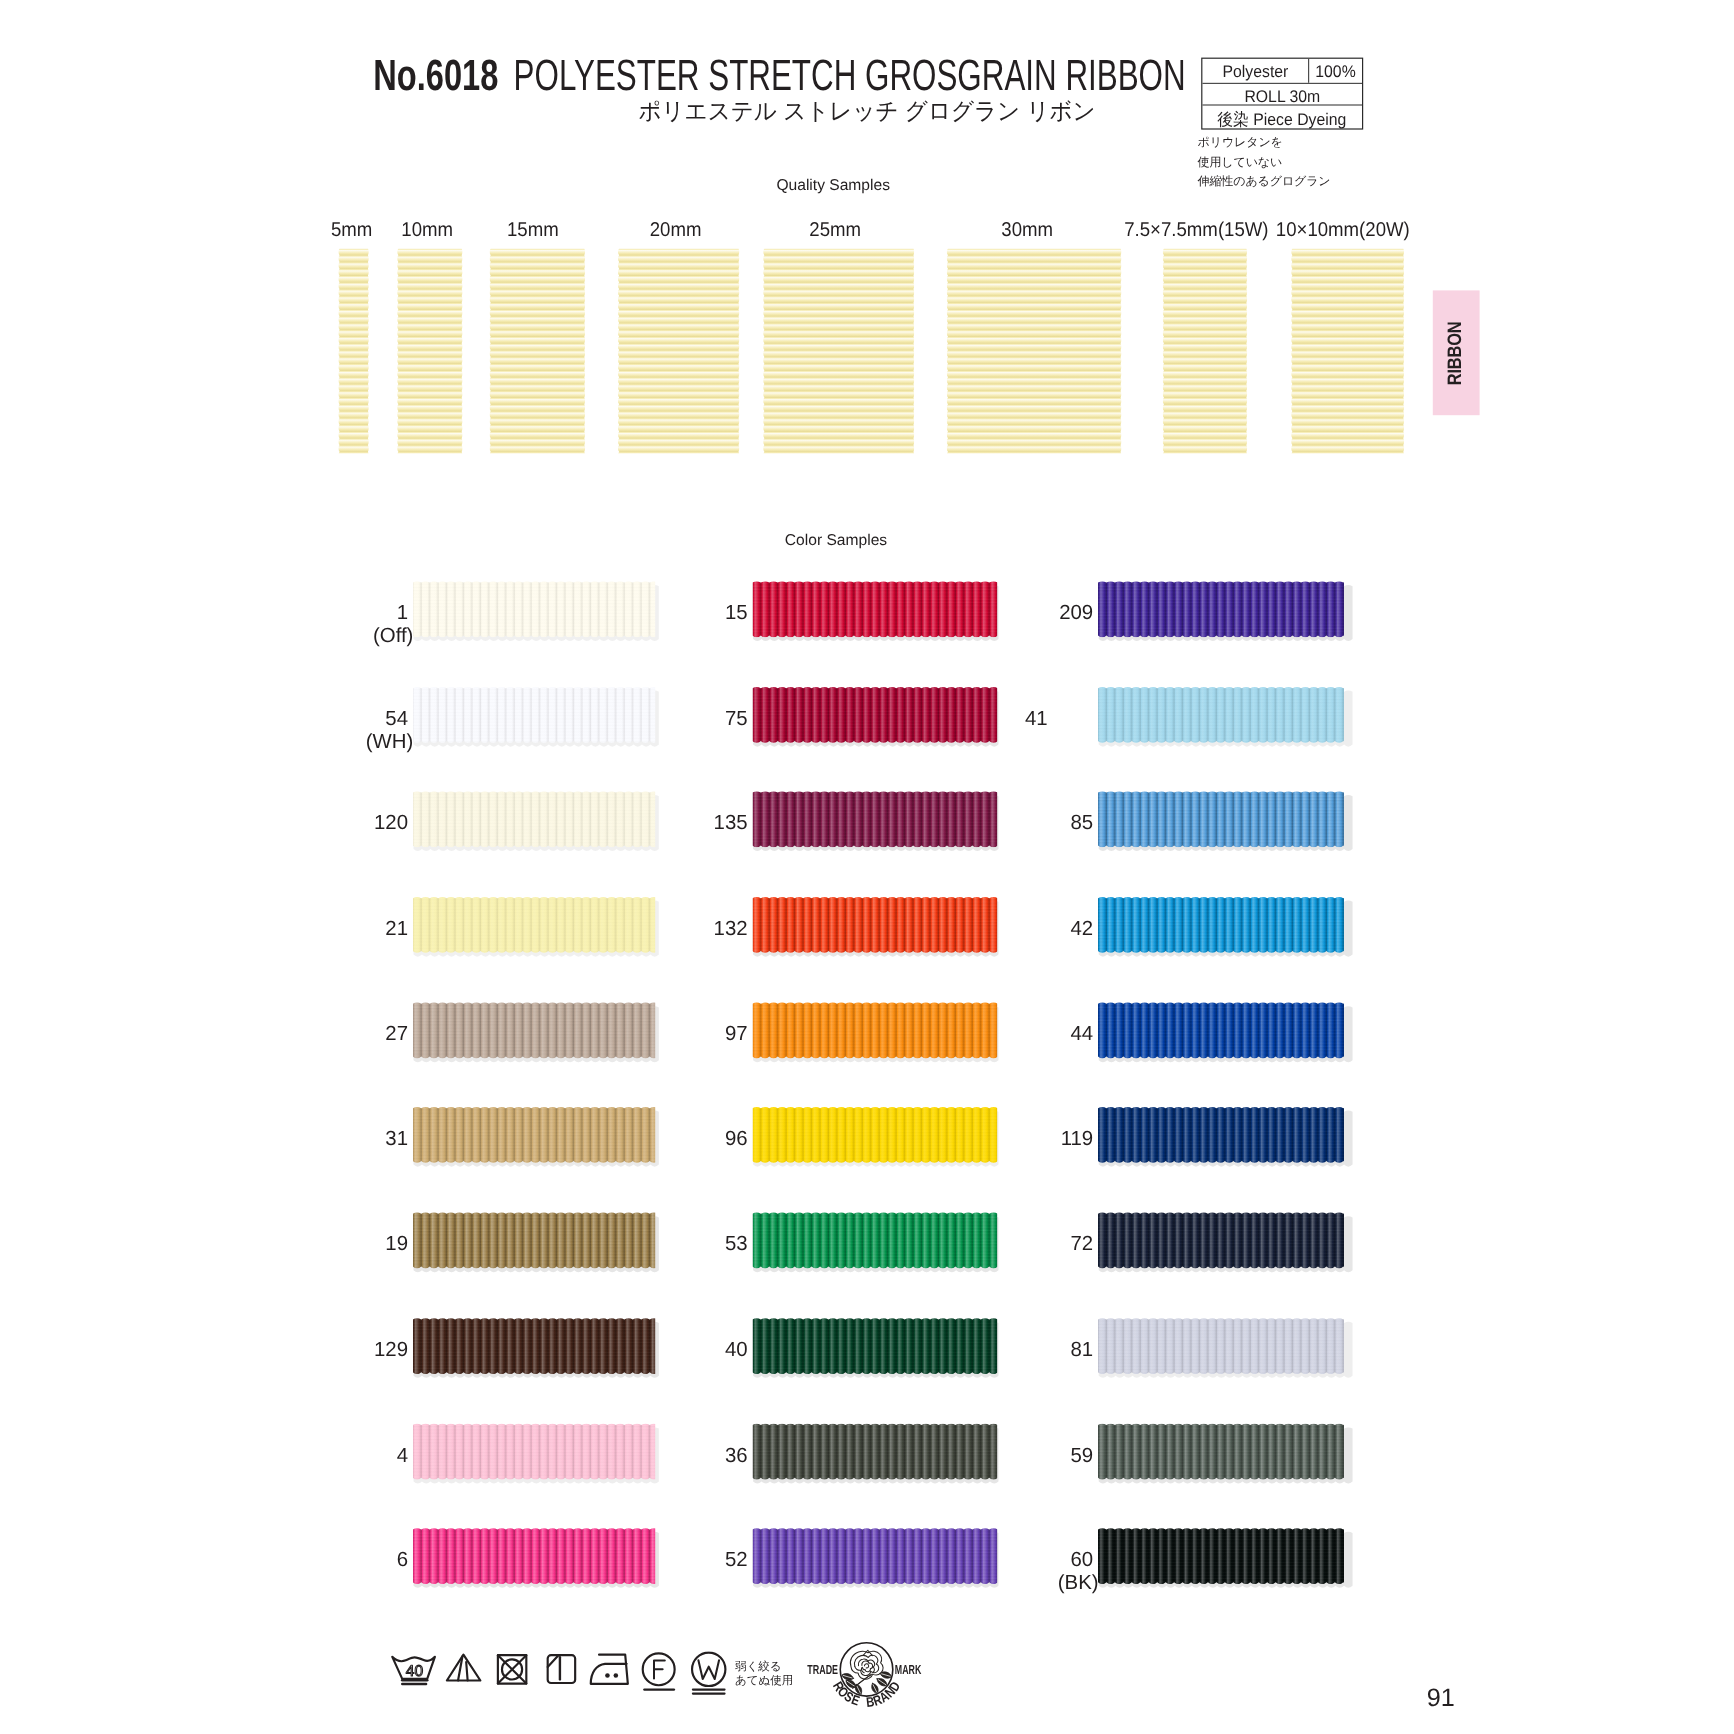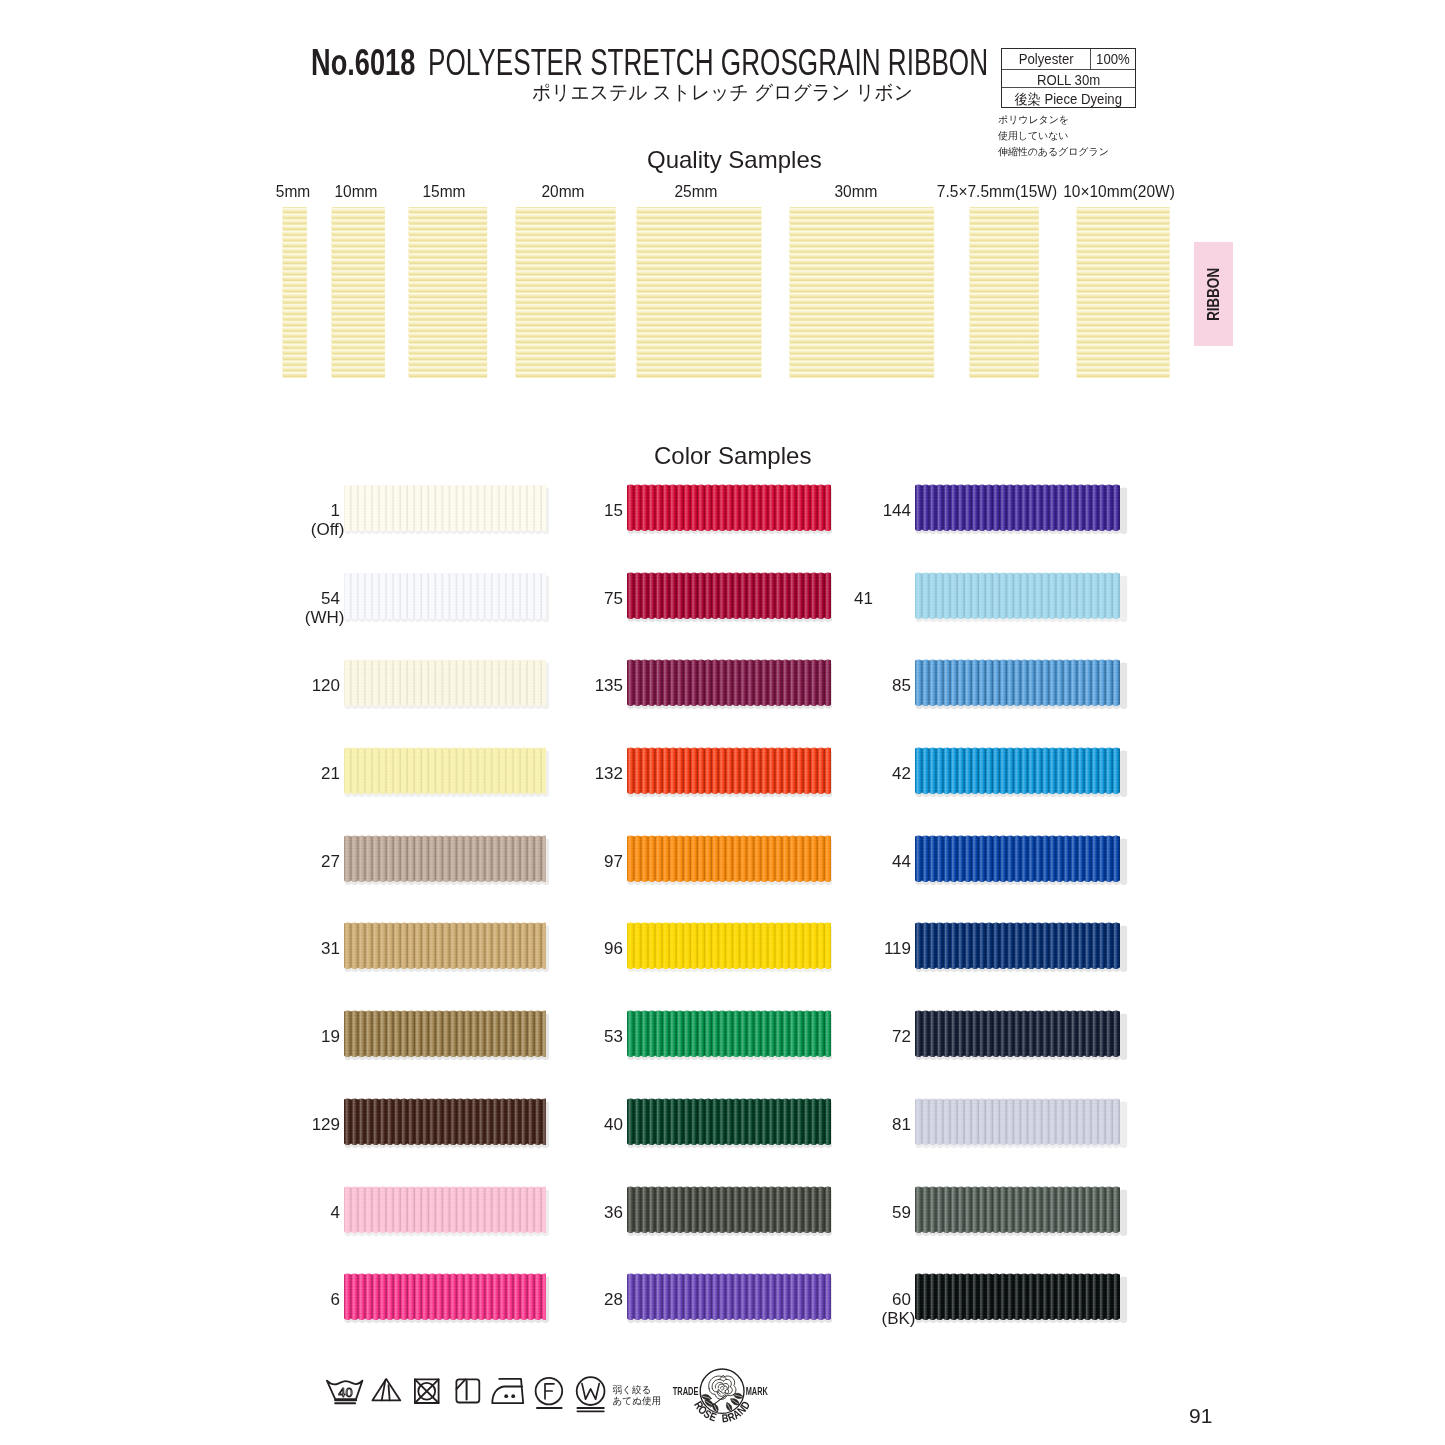--- a/index.html
+++ b/index.html
@@ -24,21 +24,21 @@
   #spec .c-mat{flex:0 0 89.4px;border-right:1.1px solid #4d4d4d;height:100%;display:flex;align-items:center;justify-content:center;box-sizing:border-box;}
   #spec .c-pct{flex:1;height:100%;display:flex;align-items:center;justify-content:center;}
   #spec-notes{left:998px;top:112px;font-size:10px;line-height:15.8px;white-space:pre;letter-spacing:-0.1px;}
 
   
   #tab{left:1194px;top:242px;width:39px;height:104px;display:flex;align-items:center;justify-content:center;}
   #tab span{transform:rotate(-90deg) scaleX(0.845);font-size:16.2px;font-weight:700;
             letter-spacing:-0.2px;white-space:nowrap;}
 
   
-  .sect-h{font-size:24px;white-space:nowrap;}
+  .sect-h{font-size:13px;white-space:nowrap;}
   #q-head{left:647px;top:146.3px;}
   #c-head{left:654px;top:442.2px;}
 
   
   .qlabel{position:absolute;font-size:16.6px;white-space:nowrap;top:182.3px;text-align:center;
           transform:scaleX(0.935);}
   .qswatch{position:absolute;top:207px;height:171px;}
 
   
   .cnum{position:absolute;font-size:17px;text-align:right;line-height:18.9px;white-space:nowrap;}
@@ -838,21 +838,21 @@
         </defs>
         <g transform="translate(3,3)">
           <path d="M0,1.5 Q3.525,-0.5249999999999999 7.05,1.5 Q10.575,-0.5249999999999999 14.1,1.5 Q17.625,-0.5249999999999999 21.15,1.5 Q24.674999999999997,-0.5249999999999999 28.2,1.5 Q31.724999999999998,-0.5249999999999999 35.25,1.5 Q38.775,-0.5249999999999999 42.3,1.5 Q45.824999999999996,-0.5249999999999999 49.349999999999994,1.5 Q52.875,-0.5249999999999999 56.4,1.5 Q59.925,-0.5249999999999999 63.449999999999996,1.5 Q66.975,-0.5249999999999999 70.5,1.5 Q74.025,-0.5249999999999999 77.55,1.5 Q81.075,-0.5249999999999999 84.6,1.5 Q88.125,-0.5249999999999999 91.64999999999999,1.5 Q95.175,-0.5249999999999999 98.69999999999999,1.5 Q102.22500000000001,-0.5249999999999999 105.75,1.5 Q109.275,-0.5249999999999999 112.8,1.5 Q116.325,-0.5249999999999999 119.85,1.5 Q123.375,-0.5249999999999999 126.89999999999999,1.5 Q130.42499999999998,-0.5249999999999999 133.95,1.5 Q137.475,-0.5249999999999999 141,1.5 Q144.525,-0.5249999999999999 148.05,1.5 Q151.575,-0.5249999999999999 155.1,1.5 Q158.625,-0.5249999999999999 162.15,1.5 Q165.675,-0.5249999999999999 169.20000000000002,1.5 Q172.725,-0.5249999999999999 176.25,1.5 Q179.775,-0.5249999999999999 183.3,1.5 Q186.825,-0.5249999999999999 190.35,1.5 Q193.875,-0.5249999999999999 197.4,1.5 Q200.925,-0.5249999999999999 204.45000000000002,1.5 L204.45,45.5 Q200.92499999999998,48.875 197.39999999999998,45.5 Q193.875,48.875 190.35,45.5 Q186.825,48.875 183.29999999999998,45.5 Q179.77499999999998,48.875 176.24999999999997,45.5 Q172.725,48.875 169.2,45.5 Q165.67499999999998,48.875 162.14999999999998,45.5 Q158.625,48.875 155.1,45.5 Q151.575,48.875 148.04999999999998,45.5 Q144.52499999999998,48.875 140.99999999999997,45.5 Q137.475,48.875 133.95,45.5 Q130.42499999999998,48.875 126.89999999999999,45.5 Q123.37499999999999,48.875 119.85,45.5 Q116.32499999999999,48.875 112.8,45.5 Q109.27499999999999,48.875 105.75,45.5 Q102.225,48.875 98.7,45.5 Q95.175,48.875 91.65,45.5 Q88.12499999999999,48.875 84.6,45.5 Q81.07499999999999,48.875 77.55,45.5 Q74.02499999999999,48.875 70.5,45.5 Q66.975,48.875 63.45,45.5 Q59.925,48.875 56.4,45.5 Q52.875,48.875 49.35,45.5 Q45.825,48.875 42.300000000000004,45.5 Q38.775,48.875 35.25,45.5 Q31.725,48.875 28.2,45.5 Q24.675,48.875 21.15,45.5 Q17.625,48.875 14.099999999999998,45.5 Q10.575,48.875 7.05,45.5 Q3.525,48.875 0,45.5 Z" fill="#c4c4c4" opacity="0.42" transform="translate(0.6,3.0)"></path>
           <g clip-path="url(#rc27)">
             <rect x="0" y="0" width="204" height="47" fill="url(#rg27)"></rect>
             <rect x="0" y="0" width="204" height="47" fill="url(#wf27)"></rect>
           </g>
         </g>
       </svg>
     </div>
-    <div class="abs cnum" style="left:503px;top:1290.9px;width:120px"><span>28</span></div>
+    <div class="abs cnum" style="left:503px;top:1290.9px;width:120px"><span>52</span></div>
     <div class="abs cswatch" style="left:627px;top:1273px;width:204px">
       <svg width="213" height="56" style="display:block;position:absolute;left:-3px;top:-3px;overflow:visible">
         <defs>
           <linearGradient id="rg28" x1="0" y1="0" x2="7.05" y2="0" gradientUnits="userSpaceOnUse" spreadMethod="repeat">
             <stop offset="0" stop-color="rgb(71,45,129)"></stop>
             <stop offset="0.15" stop-color="rgb(105,68,185)"></stop>
             <stop offset="0.33" stop-color="rgb(148,121,205)"></stop>
             <stop offset="0.52" stop-color="rgb(128,96,196)"></stop>
             <stop offset="0.74" stop-color="rgb(100,63,180)"></stop>
             <stop offset="1" stop-color="rgb(71,45,129)"></stop>
@@ -869,21 +869,21 @@
         </defs>
         <g transform="translate(3,3)">
           <path d="M0,1.5 Q3.525,-0.5249999999999999 7.05,1.5 Q10.575,-0.5249999999999999 14.1,1.5 Q17.625,-0.5249999999999999 21.15,1.5 Q24.674999999999997,-0.5249999999999999 28.2,1.5 Q31.724999999999998,-0.5249999999999999 35.25,1.5 Q38.775,-0.5249999999999999 42.3,1.5 Q45.824999999999996,-0.5249999999999999 49.349999999999994,1.5 Q52.875,-0.5249999999999999 56.4,1.5 Q59.925,-0.5249999999999999 63.449999999999996,1.5 Q66.975,-0.5249999999999999 70.5,1.5 Q74.025,-0.5249999999999999 77.55,1.5 Q81.075,-0.5249999999999999 84.6,1.5 Q88.125,-0.5249999999999999 91.64999999999999,1.5 Q95.175,-0.5249999999999999 98.69999999999999,1.5 Q102.22500000000001,-0.5249999999999999 105.75,1.5 Q109.275,-0.5249999999999999 112.8,1.5 Q116.325,-0.5249999999999999 119.85,1.5 Q123.375,-0.5249999999999999 126.89999999999999,1.5 Q130.42499999999998,-0.5249999999999999 133.95,1.5 Q137.475,-0.5249999999999999 141,1.5 Q144.525,-0.5249999999999999 148.05,1.5 Q151.575,-0.5249999999999999 155.1,1.5 Q158.625,-0.5249999999999999 162.15,1.5 Q165.675,-0.5249999999999999 169.20000000000002,1.5 Q172.725,-0.5249999999999999 176.25,1.5 Q179.775,-0.5249999999999999 183.3,1.5 Q186.825,-0.5249999999999999 190.35,1.5 Q193.875,-0.5249999999999999 197.4,1.5 Q200.925,-0.5249999999999999 204.45000000000002,1.5 L204.45,45.5 Q200.92499999999998,48.875 197.39999999999998,45.5 Q193.875,48.875 190.35,45.5 Q186.825,48.875 183.29999999999998,45.5 Q179.77499999999998,48.875 176.24999999999997,45.5 Q172.725,48.875 169.2,45.5 Q165.67499999999998,48.875 162.14999999999998,45.5 Q158.625,48.875 155.1,45.5 Q151.575,48.875 148.04999999999998,45.5 Q144.52499999999998,48.875 140.99999999999997,45.5 Q137.475,48.875 133.95,45.5 Q130.42499999999998,48.875 126.89999999999999,45.5 Q123.37499999999999,48.875 119.85,45.5 Q116.32499999999999,48.875 112.8,45.5 Q109.27499999999999,48.875 105.75,45.5 Q102.225,48.875 98.7,45.5 Q95.175,48.875 91.65,45.5 Q88.12499999999999,48.875 84.6,45.5 Q81.07499999999999,48.875 77.55,45.5 Q74.02499999999999,48.875 70.5,45.5 Q66.975,48.875 63.45,45.5 Q59.925,48.875 56.4,45.5 Q52.875,48.875 49.35,45.5 Q45.825,48.875 42.300000000000004,45.5 Q38.775,48.875 35.25,45.5 Q31.725,48.875 28.2,45.5 Q24.675,48.875 21.15,45.5 Q17.625,48.875 14.099999999999998,45.5 Q10.575,48.875 7.05,45.5 Q3.525,48.875 0,45.5 Z" fill="#c4c4c4" opacity="0.42" transform="translate(0.6,3.0)"></path>
           <g clip-path="url(#rc28)">
             <rect x="0" y="0" width="204" height="47" fill="url(#rg28)"></rect>
             <rect x="0" y="0" width="204" height="47" fill="url(#wf28)"></rect>
           </g>
         </g>
       </svg>
     </div>
-    <div class="abs cnum" style="left:791px;top:501.9px;width:120px"><span>144</span></div>
+    <div class="abs cnum" style="left:791px;top:501.9px;width:120px"><span>209</span></div>
     <div class="abs cswatch" style="left:915px;top:484px;width:205px">
       <svg width="214" height="56" style="display:block;position:absolute;left:-3px;top:-3px;overflow:visible">
         <defs>
           <linearGradient id="rg29" x1="0" y1="0" x2="7.05" y2="0" gradientUnits="userSpaceOnUse" spreadMethod="repeat">
             <stop offset="0" stop-color="rgb(45,25,110)"></stop>
             <stop offset="0.15" stop-color="rgb(68,40,159)"></stop>
             <stop offset="0.33" stop-color="rgb(121,102,186)"></stop>
             <stop offset="0.52" stop-color="rgb(96,73,174)"></stop>
             <stop offset="0.74" stop-color="rgb(63,35,154)"></stop>
             <stop offset="1" stop-color="rgb(45,25,110)"></stop>

